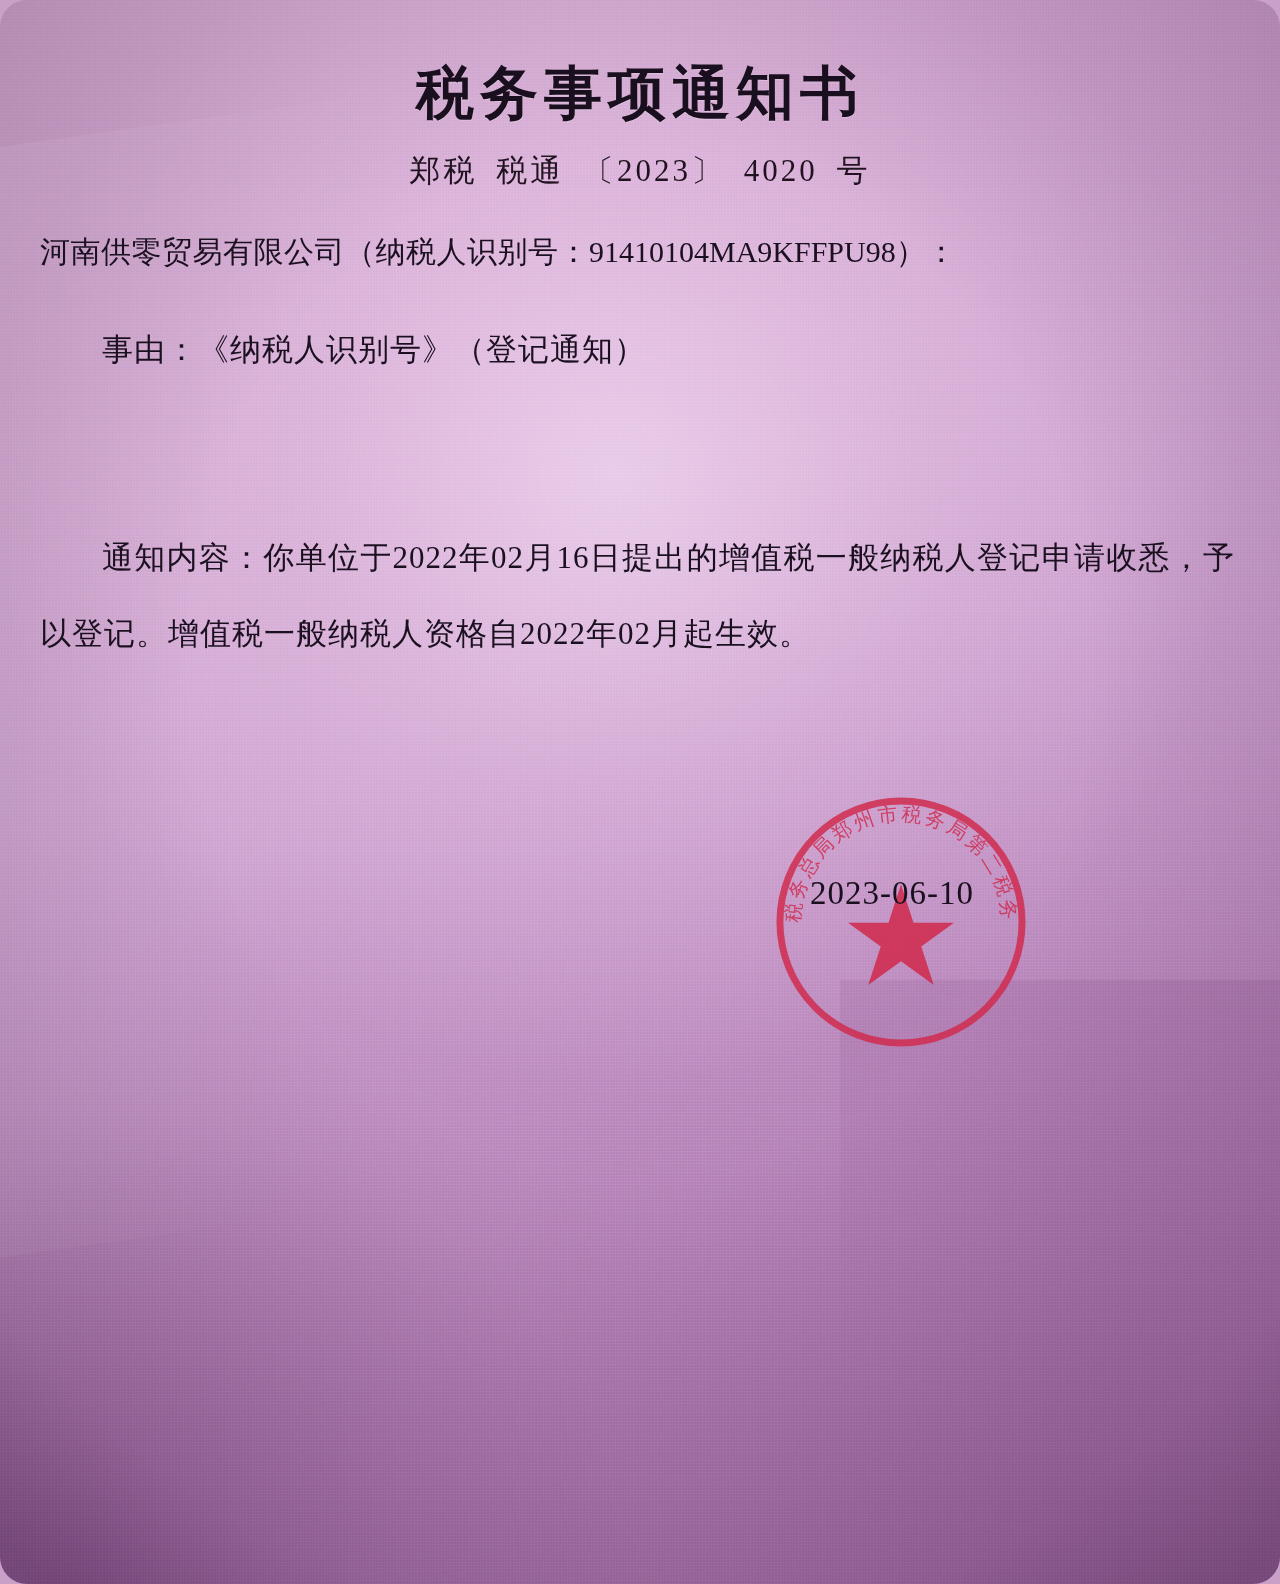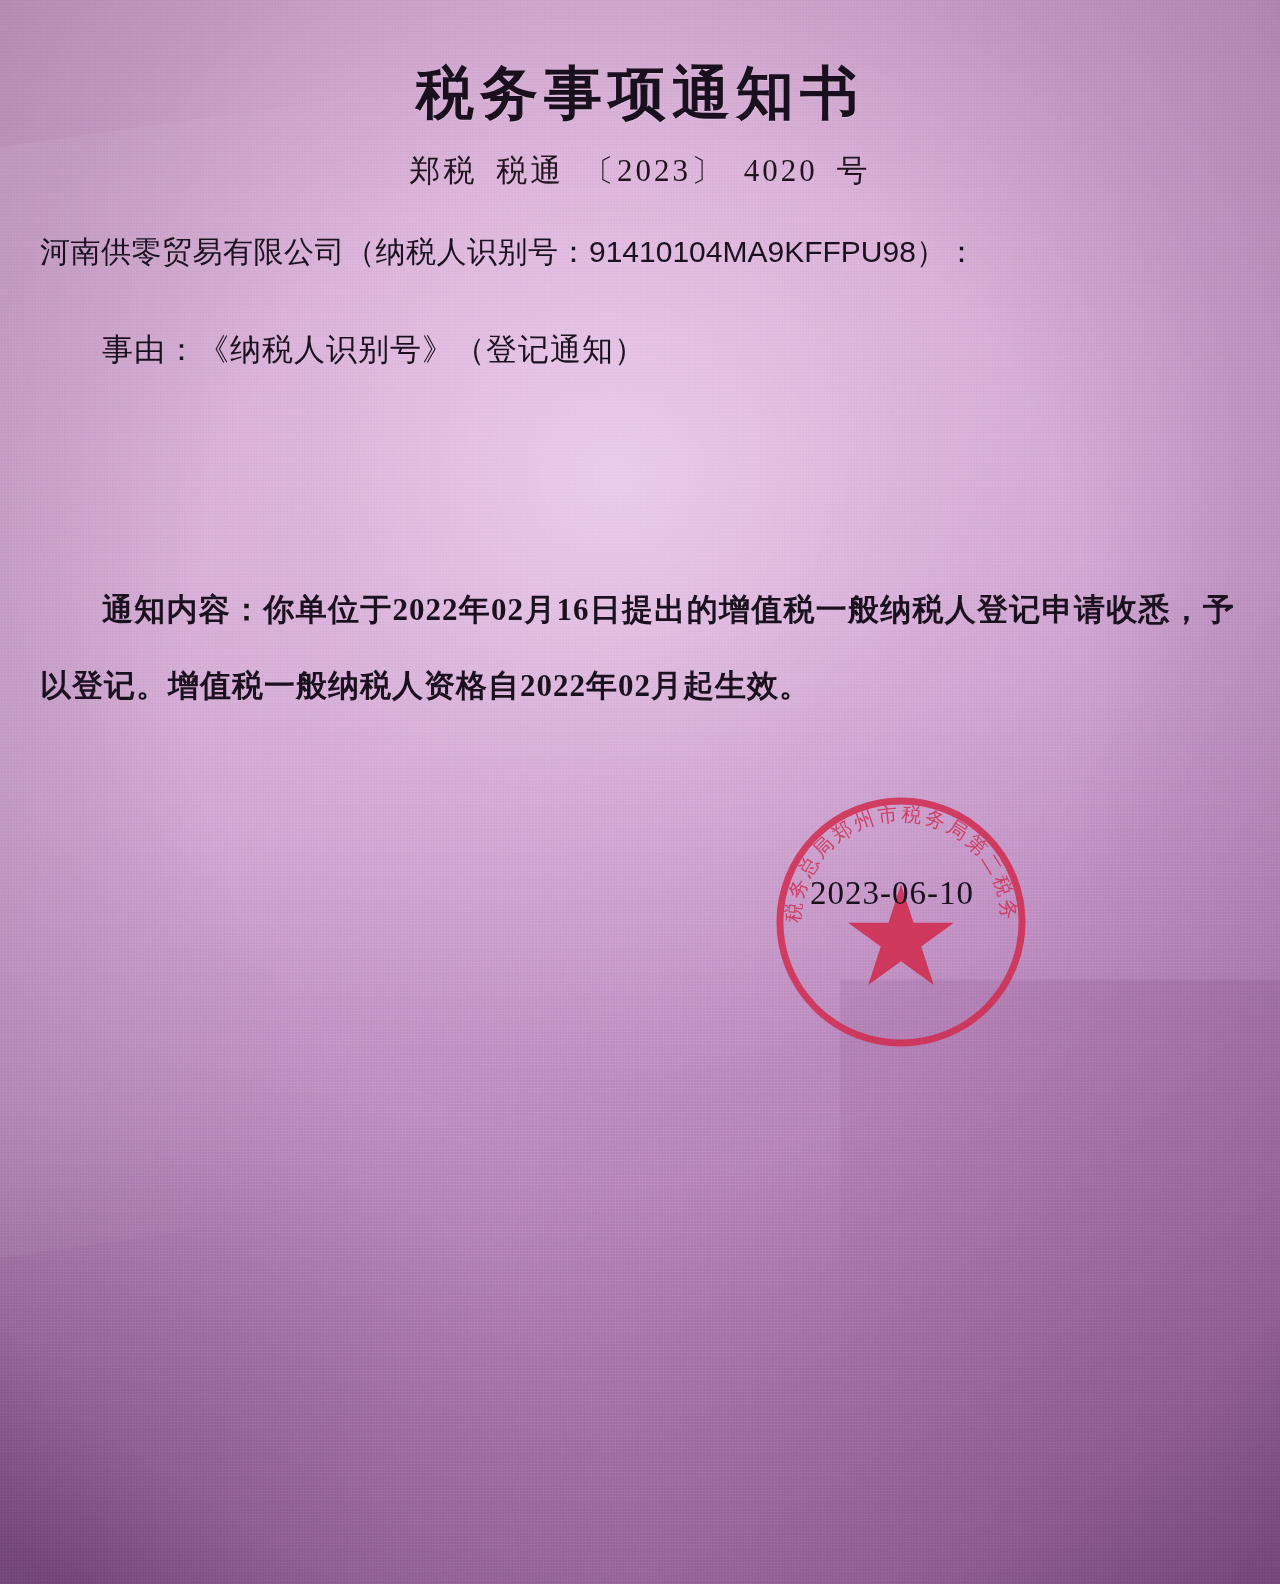--- a/index.html
+++ b/index.html
@@ -18,20 +18,21 @@
   #photo {
     position: relative;
     width: 1280px;
     height: 1584px;
     overflow: hidden;
     background:
       radial-gradient(ellipse 70% 55% at 48% 30%, rgba(255,235,255,0.55) 0%, rgba(255,225,250,0.22) 38%, rgba(255,210,245,0.0) 70%),
       radial-gradient(ellipse 120% 80% at 85% 95%, rgba(150,90,150,0.55) 0%, rgba(170,110,170,0.25) 45%, rgba(200,150,200,0) 75%),
       radial-gradient(ellipse 90% 60% at 5% 100%, rgba(135,80,140,0.6) 0%, rgba(180,125,180,0.2) 50%, rgba(200,150,200,0) 80%),
       linear-gradient(160deg, #d8b0d6 0%, #d3a8d2 18%, #cfa5d0 38%, #c89dcb 58%, #bf8fc2 78%, #b07fb5 100%);
+    border-radius: 27px;
   }
   
   #photo::before {
     content: "";
     position: absolute;
     inset: 0;
     background-image:
       repeating-linear-gradient(0deg, rgba(255,255,255,0.045) 0px, rgba(255,255,255,0.045) 1px, rgba(0,0,0,0.02) 1px, rgba(0,0,0,0.02) 3px),
       repeating-linear-gradient(90deg, rgba(255,255,255,0.04) 0px, rgba(255,255,255,0.04) 1px, rgba(0,0,0,0.018) 1px, rgba(0,0,0,0.018) 3px);
     pointer-events: none;
@@ -85,40 +86,40 @@
     position: absolute;
     top: 232px;
     left: 40px;
     right: 40px;
     font-size: 30px;
     letter-spacing: 0.5px;
     color: #1b1020;
     white-space: nowrap;
   }
   .addressee .idnum {
-    font-family: Liberation Sans, sans-serif;
+    font-family: Liberation Serif, serif;
     letter-spacing: 0;
     text-align: right;
   }
 
   .para {
     position: absolute;
     left: 40px;
     right: 45px;
     font-size: 31px;
     line-height: 76px;
     letter-spacing: 1px;
     color: #1b1020;
     text-align: justify;
   }
   .indent { text-indent: 62px; }
 
   #para-reason { top: 312px; }
   #para-basis  { top: 392px; }
-  #para-content{ top: 572px; font-weight: bold; }
+  #para-content{ top: 520px; }
 
   
   .seal {
     position: absolute;
     left: 772px;
     top: 793px;
     width: 258px;
     height: 258px;
     z-index: 4;
     opacity: .92;

